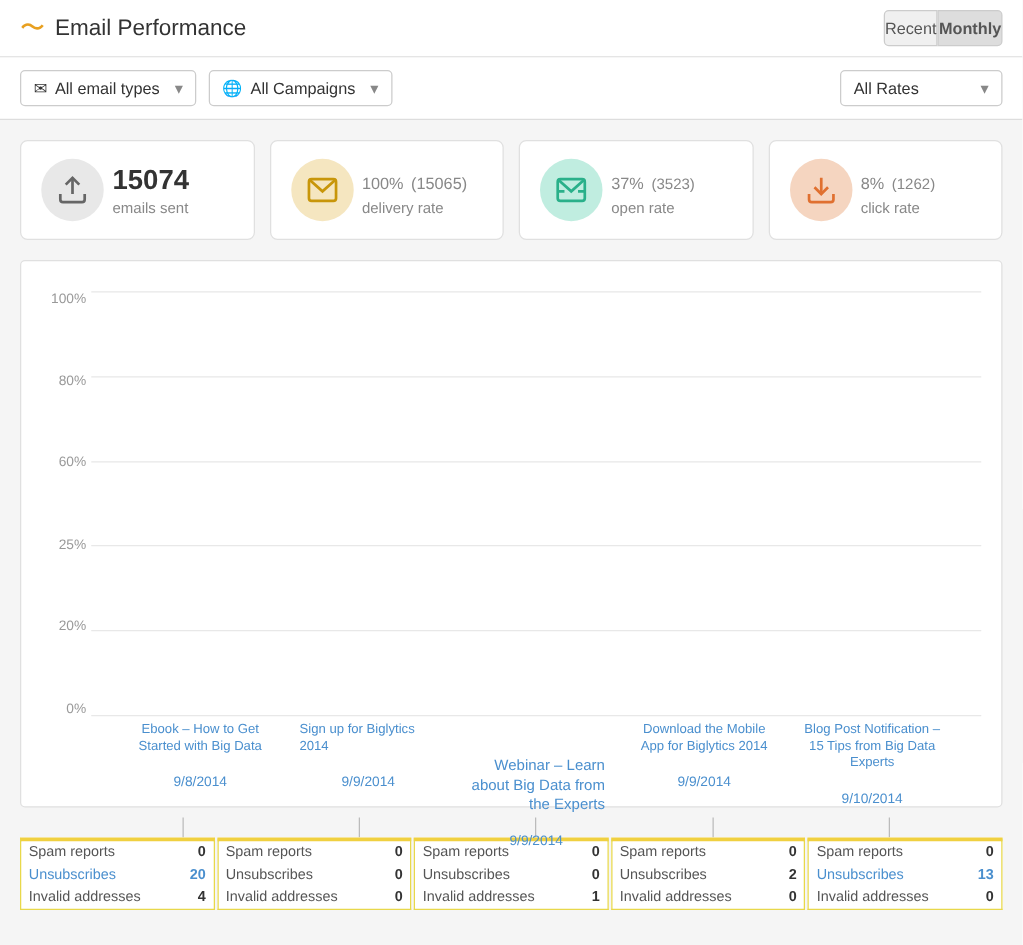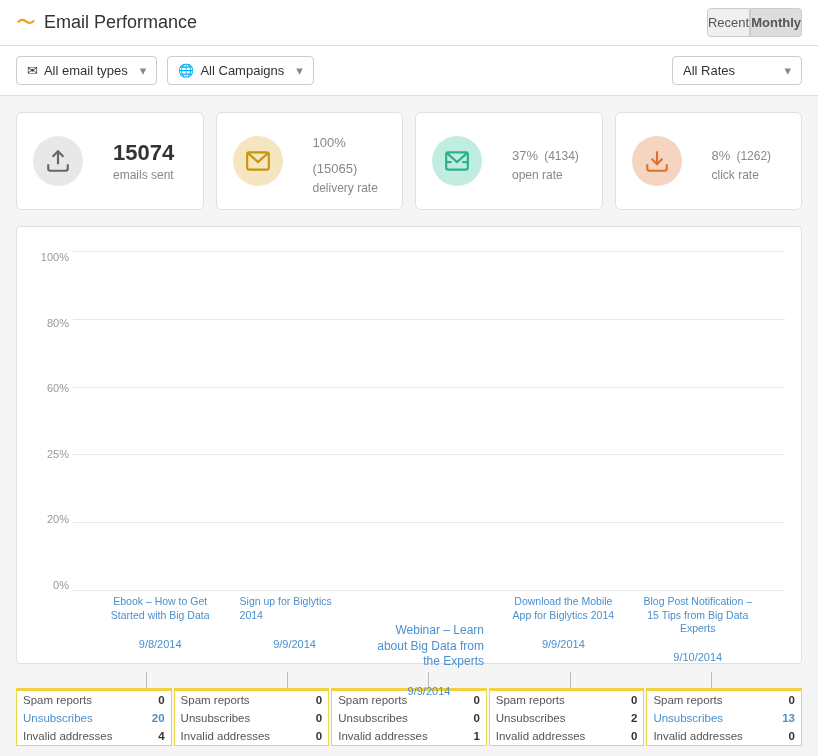--- a/index.html
+++ b/index.html
@@ -78,21 +78,21 @@
       display: flex;
       gap: 12px;
     }
     .metric-card {
       background: #fff;
       border: 1px solid #e0e0e0;
       border-radius: 6px;
       padding: 14px 16px;
       display: flex;
       align-items: center;
-      gap: 30px;
+      gap: 7px;
       flex: 1;
     }
     .metric-icon {
       width: 50px;
       height: 50px;
       border-radius: 50%;
       display: flex;
       align-items: center;
       justify-content: center;
       font-size: 22px;
@@ -260,21 +260,21 @@
     <div class="metric-icon green">
       <svg width="26" height="26" viewBox="0 0 24 24" fill="none" stroke="#2ab08a" stroke-width="2">
           <rect x="2" y="4" width="20" height="16" rx="2"></rect>
           <polyline points="2,4 12,13 22,4"></polyline>
           <polyline points="2,13 7,13"></polyline>
           <polyline points="17,13 22,13"></polyline>
         </svg>
     </div>
     <div>
       <div class="metric-value">
-        <span>37%</span> <span style="font-size:12px;color:#888">(4134)</span>
+        <span>37%</span> <span style="font-size:12px;color:#888">(3523)</span>
       </div>
       <div class="metric-label">open rate</div>
     </div>
   </div>
   <div class="metric-card">
     <div class="metric-icon orange">
       <svg width="26" height="26" viewBox="0 0 24 24" fill="none" stroke="#e07030" stroke-width="2">
           <path d="M21 15v4a2 2 0 01-2 2H5a2 2 0 01-2-2v-4"></path>
           <polyline points="7 10 12 15 17 10"></polyline>
           <line x1="12" y1="15" x2="12" y2="3"></line>

